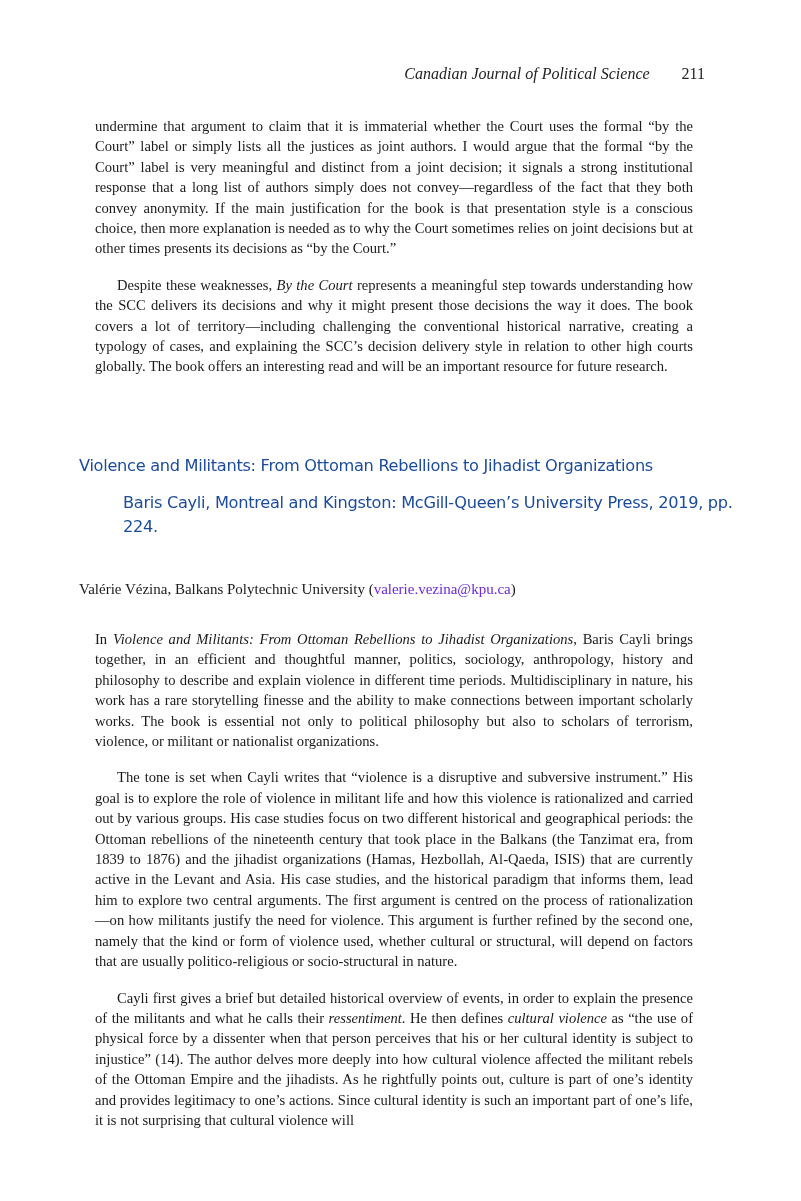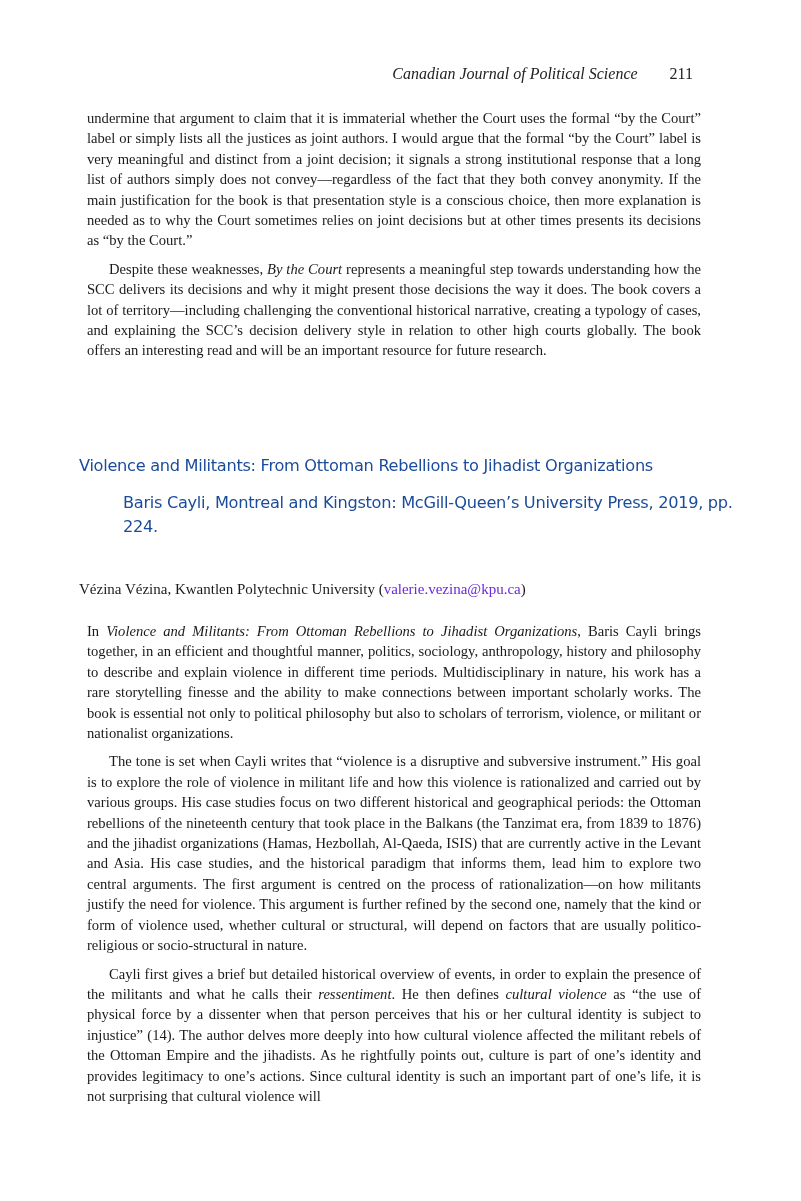--- a/index.html
+++ b/index.html
@@ -1,21 +1,21 @@
 <!DOCTYPE html>
 <html><head>
   <meta charset="utf-8">
   <style>
     html, body { margin: 0; padding: 0; background: #ffffff; }
     body { width: 801px; height: 1201px; position: relative; overflow: hidden; }
     .page { position: absolute; left: 79px; top: 0; width: 630px; color: #1a1a1a;
       font-family: "Liberation Serif", "DejaVu Serif", serif; font-size: 14.6px; line-height: 20.4px; }
-    .running-head { position: absolute; top: 64px; right: 16px; font-style: italic; font-size: 16px; color: #222; white-space: nowrap; }
+    .running-head { position: absolute; top: 64px; right: 4px; font-style: italic; font-size: 16px; color: #222; white-space: nowrap; }
     .running-head .pg { font-style: normal; margin-left: 32px; }
-    p { margin: 8px; text-align: justify; hyphens: none; }
+    p { margin: 16px; text-align: justify; hyphens: none; }
     p.indent { text-indent: 22px; }
     .block1 { position: absolute; top: 100px; left: 0; width: 630px; }
     .block2 { position: absolute; top: 613px; left: 0; width: 630px; }
     .heading { position: absolute; left: 0; width: 640px; color: #1b4b9b;
       font-family: "DejaVu Sans", "Liberation Sans", sans-serif; font-size: 16.2px; line-height: 24px; letter-spacing: -0.3px; }
     .h-title { top: 454px; white-space: nowrap; }
     .h-biblio { top: 491px; margin-left: 44px; }
     .author { position: absolute; top: 579px; left: 0; white-space: nowrap; font-size: 15px; }
     .author a { color: #6d28d9; text-decoration: none; }
     em { font-style: italic; }
@@ -31,21 +31,21 @@
 
   <div class="block1">
     <p><span>undermine that argument to claim that it is immaterial whether the Court uses the formal “by the Court” label or simply lists all the justices as joint authors. I would argue that the formal “by the Court” label is very meaningful and distinct from a joint decision; it signals a strong institutional response that a long list of authors simply does not convey—regardless of the fact that they both convey anonymity. If the main justification for the book is that presentation style is a conscious choice, then more explanation is needed as to why the Court sometimes relies on joint decisions but at other times presents its decisions as “by the Court.”</span></p>
     <p class="indent"><span>Despite these weaknesses, </span><em>By the Court</em><span> represents a meaningful step towards understanding how the SCC delivers its decisions and why it might present those decisions the way it does. The book covers a lot of territory—including challenging the conventional historical narrative, creating a typology of cases, and explaining the SCC’s decision delivery style in relation to other high courts globally. The book offers an interesting read and will be an important resource for future research.</span></p>
   </div>
 
   <div class="heading h-title">Violence and Militants: From Ottoman Rebellions to Jihadist Organizations</div>
   <div class="heading h-biblio">Baris Cayli, Montreal and Kingston: McGill-Queen’s University Press, 2019, pp. 224.</div>
 
   <div class="author">
-    <span>Vézina Vézina, Kwantlen Polytechnic University (</span><a href="mailto:valerie.vezina@kpu.ca">valerie.vezina@kpu.ca</a><span>)</span>
+    <span>Valérie Vézina, Balkans Polytechnic University (</span><a href="mailto:valerie.vezina@kpu.ca">valerie.vezina@kpu.ca</a><span>)</span>
   </div>
 
   <div class="block2">
     <p><span>In </span><em>Violence and Militants: From Ottoman Rebellions to Jihadist Organizations</em><span>, Baris Cayli brings together, in an efficient and thoughtful manner, politics, sociology, anthropology, history and philosophy to describe and explain violence in different time periods. Multidisciplinary in nature, his work has a rare storytelling finesse and the ability to make connections between important scholarly works. The book is essential not only to political philosophy but also to scholars of terrorism, violence, or militant or nationalist organizations.</span></p>
     <p class="indent"><span>The tone is set when Cayli writes that “violence is a disruptive and subversive instrument.” His goal is to explore the role of violence in militant life and how this violence is rationalized and carried out by various groups. His case studies focus on two different historical and geographical periods: the Ottoman rebellions of the nineteenth century that took place in the Balkans (the Tanzimat era, from 1839 to 1876) and the jihadist organizations (Hamas, Hezbollah, Al-Qaeda, ISIS) that are currently active in the Levant and Asia. His case studies, and the historical paradigm that informs them, lead him to explore two central arguments. The first argument is centred on the process of rationalization—on how militants justify the need for violence. This argument is further refined by the second one, namely that the kind or form of violence used, whether cultural or structural, will depend on factors that are usually politico-religious or socio-structural in nature.</span></p>
     <p class="indent"><span>Cayli first gives a brief but detailed historical overview of events, in order to explain the presence of the militants and what he calls their </span><em>ressentiment</em><span>. He then defines </span><em>cultural violence</em><span> as “the use of physical force by a dissenter when that person perceives that his or her cultural identity is subject to injustice” (14). The author delves more deeply into how cultural violence affected the militant rebels of the Ottoman Empire and the jihadists. As he rightfully points out, culture is part of one’s identity and provides legitimacy to one’s actions. Since cultural identity is such an important part of one’s life, it is not surprising that cultural violence will</span></p>
   </div>
 
 </div>
 

